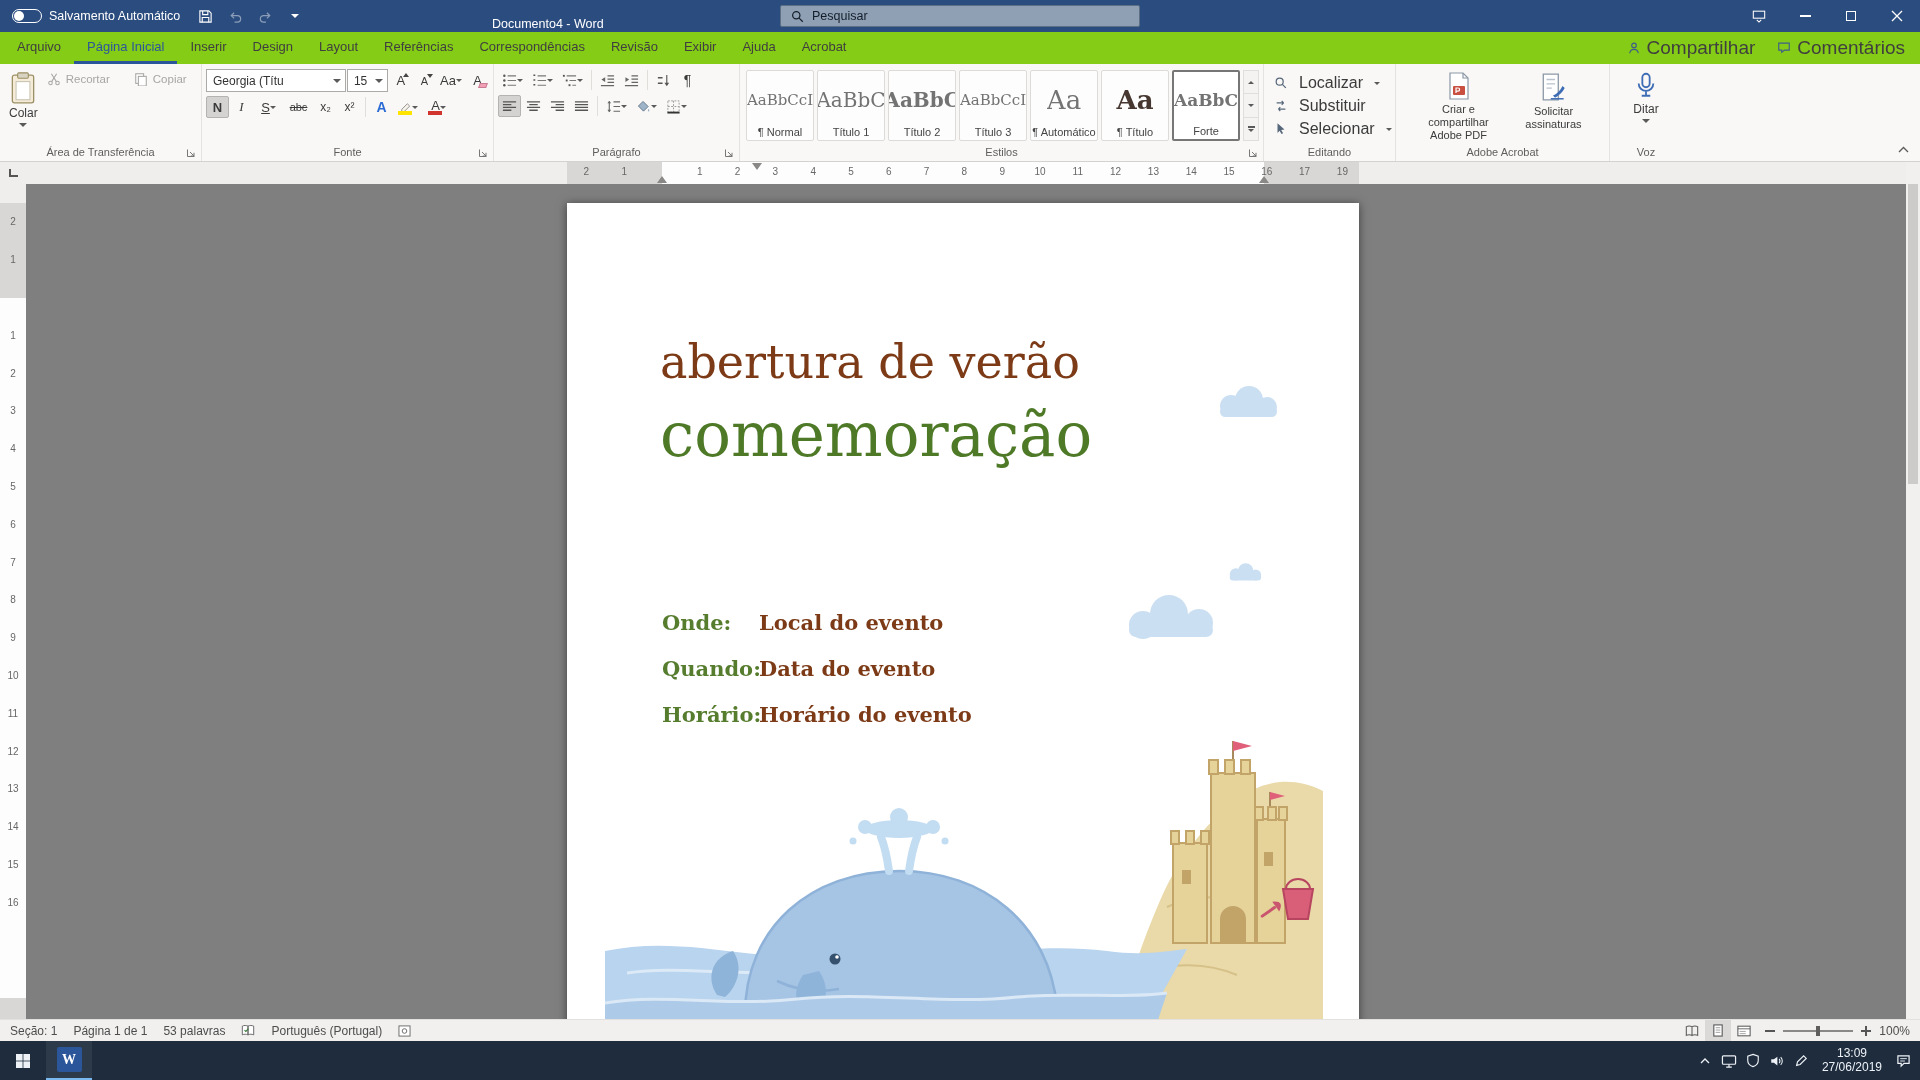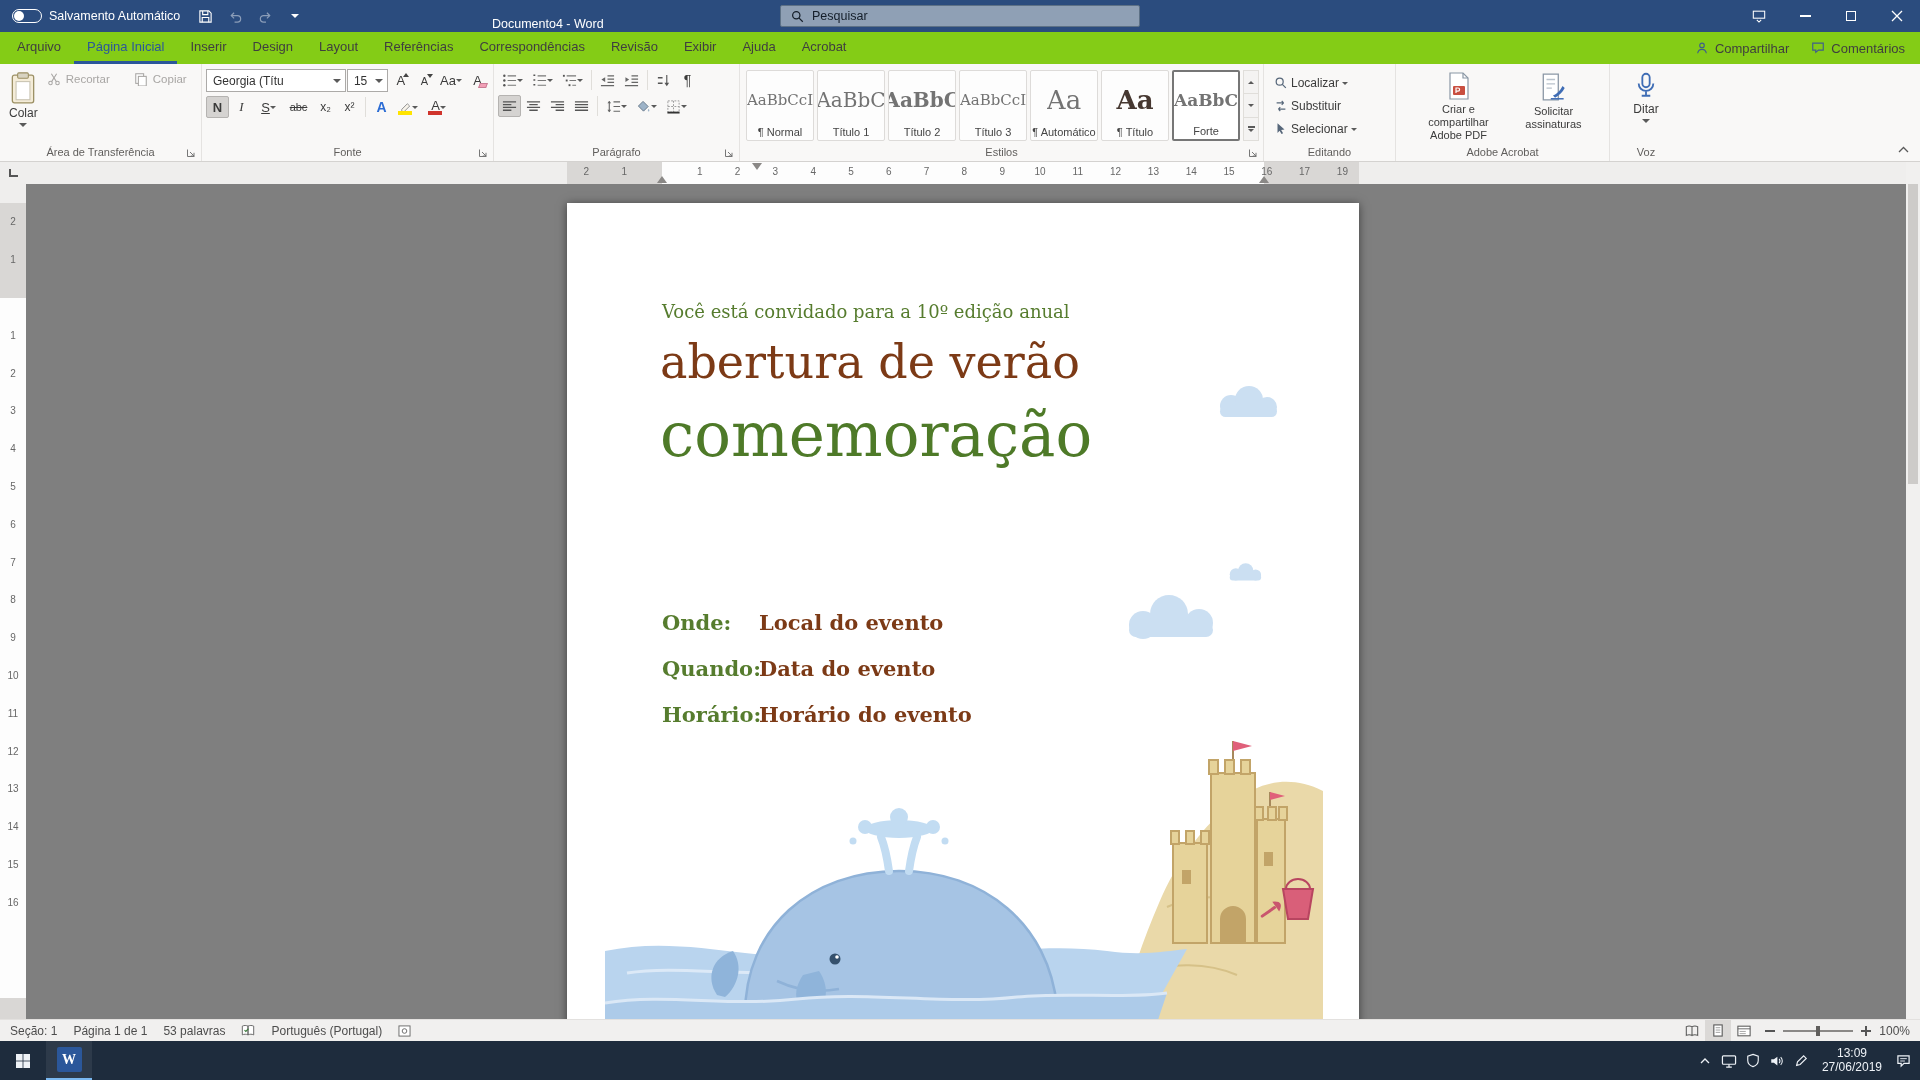--- a/index.html
+++ b/index.html
@@ -28,21 +28,21 @@
 .wbtn{width:46px;height:100%;display:grid;place-items:center}
 .minbar{width:11px;height:1.5px;background:#fff}
 .maxbox{width:10px;height:10px;border:1.2px solid #fff}
 
 
 .tabsrow{position:absolute;top:32px;left:0;right:0;height:32px;background:#84cc16;display:flex;padding:0 4px;z-index:40}
 .tabs{display:flex;height:100%}
 .tab{padding:0 13px;display:flex;align-items:center;font-size:13px;color:#3f3f3f;border-bottom:3px solid transparent;height:100%;white-space:nowrap}
 .tab.active{color:#2b579a;border-bottom-color:#2b579a}
 .tab-actions{margin-left:auto;display:flex;align-items:center;height:100%}
-.taction{display:flex;align-items:center;gap:6px;padding:0 11px;font-size:13px;color:#3f3f3f;height:100%}
+.taction{display:flex;align-items:center;gap:6px;padding:0 11px;font-size:19px;color:#3f3f3f;height:100%}
 
 
 .ribbon{position:absolute;top:64px;left:0;right:0;height:98px;background:#f9f8f7;border-bottom:1px solid #d4d2d0;display:flex;z-index:30}
 .rgroup{position:relative;height:100%;border-right:1px solid #e5e3e1;display:flex;flex-direction:column;padding:4px 4px 0}
 .rg-body{flex:1;display:flex;min-height:0}
 .rg-label{height:17px;display:flex;align-items:center;justify-content:center;font-size:11px;color:#605e5c;position:relative;padding-bottom:2px;white-space:nowrap}
 .launcher{position:absolute;right:1px;bottom:3px;width:11px;height:11px;display:grid;place-items:center}
 .bigbtn{display:flex;flex-direction:column;align-items:center;gap:3px;padding:4px 5px 2px;border-radius:2px;font-size:12px;color:#3b3b3b;text-align:center}
 .bigbtn .lbl{line-height:13px}
 .cmdcol{display:flex;flex-direction:row;justify-content:space-between;gap:16px}
@@ -74,21 +74,21 @@
 .styles-list div:nth-of-type(2) .preview{font-size:20px}
 .styles-list div:nth-of-type(3) .preview{font-size:20px;font-weight:700}
 .styles-list div:nth-of-type(4) .preview{font-size:15px}
 .styles-list div:nth-of-type(5) .preview{font-size:26px}
 .styles-list div:nth-of-type(6) .preview{font-size:26px;font-weight:700;color:#463831}
 .styles-list div:nth-of-type(7) .preview{font-size:17px;font-weight:700}
 .styles-rail{width:18px;display:flex;flex-direction:column;margin-left:3px;border:1px solid #e0deda;background:#f4f3f2}
 .rail-btn{flex:1;display:grid;place-items:center;border-bottom:1px solid #e0deda}
 .rail-btn:last-child{border-bottom:none}
 .ed-col{display:flex;flex-direction:column;justify-content:center;gap:2px;padding:0 2px}
-.ed-row{display:flex;align-items:center;gap:3px;font-size:12px;color:#3b3b3b;height:21px;padding:0 4px;white-space:nowrap}
+.ed-row{display:flex;align-items:center;gap:11px;font-size:16px;color:#3b3b3b;height:21px;padding:0 4px;white-space:nowrap}
 .ribbon-collapse{position:absolute;right:8px;bottom:5px;width:18px;height:14px;display:grid;place-items:center}
 
 
 .docarea{position:absolute;top:162px;left:0;right:0;bottom:61px;background:#7f7f7f;overflow:hidden}
 .ruler-corner{position:absolute;top:0;left:0;width:26px;height:22px;background:#efeeed;display:grid;place-items:center;z-index:6}
 .tabsel{width:9px;height:8px;border-left:2px solid #555;border-bottom:2px solid #555}
 .hruler{position:absolute;top:0;left:26px;right:0;height:22px;background:#efeeed;font-size:10px;color:#676767;overflow:hidden;z-index:5}
 .hr-page{position:absolute;left:541px;top:0;width:792px;height:22px;background:#d9d7d5}
 .hr-text{position:absolute;left:95px;top:0;width:602px;height:22px;background:#fdfdfd}
 .hruler .num{position:absolute;top:4px;transform:translateX(-50%)}
@@ -760,21 +760,20 @@
           <circle cx="366" cy="624" r="7"></circle>
           <circle cx="332" cy="614" r="9"></circle>
         <circle cx="286" cy="638" r="3.5"></circle>
           <circle cx="378" cy="638" r="3.5"></circle>
       </g>
 
       <path fill="#adcbe9" d="M38,800 C100,790 160,804 230,796 C300,788 380,802 450,794 C500,789 560,796 600,790 L570,880 L38,880 Z"></path>
       <path fill="none" stroke="#dbe8f6" stroke-width="3" d="M38,800 C100,790 160,804 230,796 C300,788 380,802 450,794 C500,789 560,796 600,790"></path>
     </svg>
 
-    <div class="pg-text intro">Você está convidado para a 10º edição anual</div>
     <div class="pg-text h1">abertura de verão</div>
     <div class="pg-text h2">comemoração</div>
     <div class="details">
 
         <div class="drow">
           <span class="dl">Onde:</span>
           <span class="dv">Local do evento</span>
         </div>
 
         <div class="drow">

